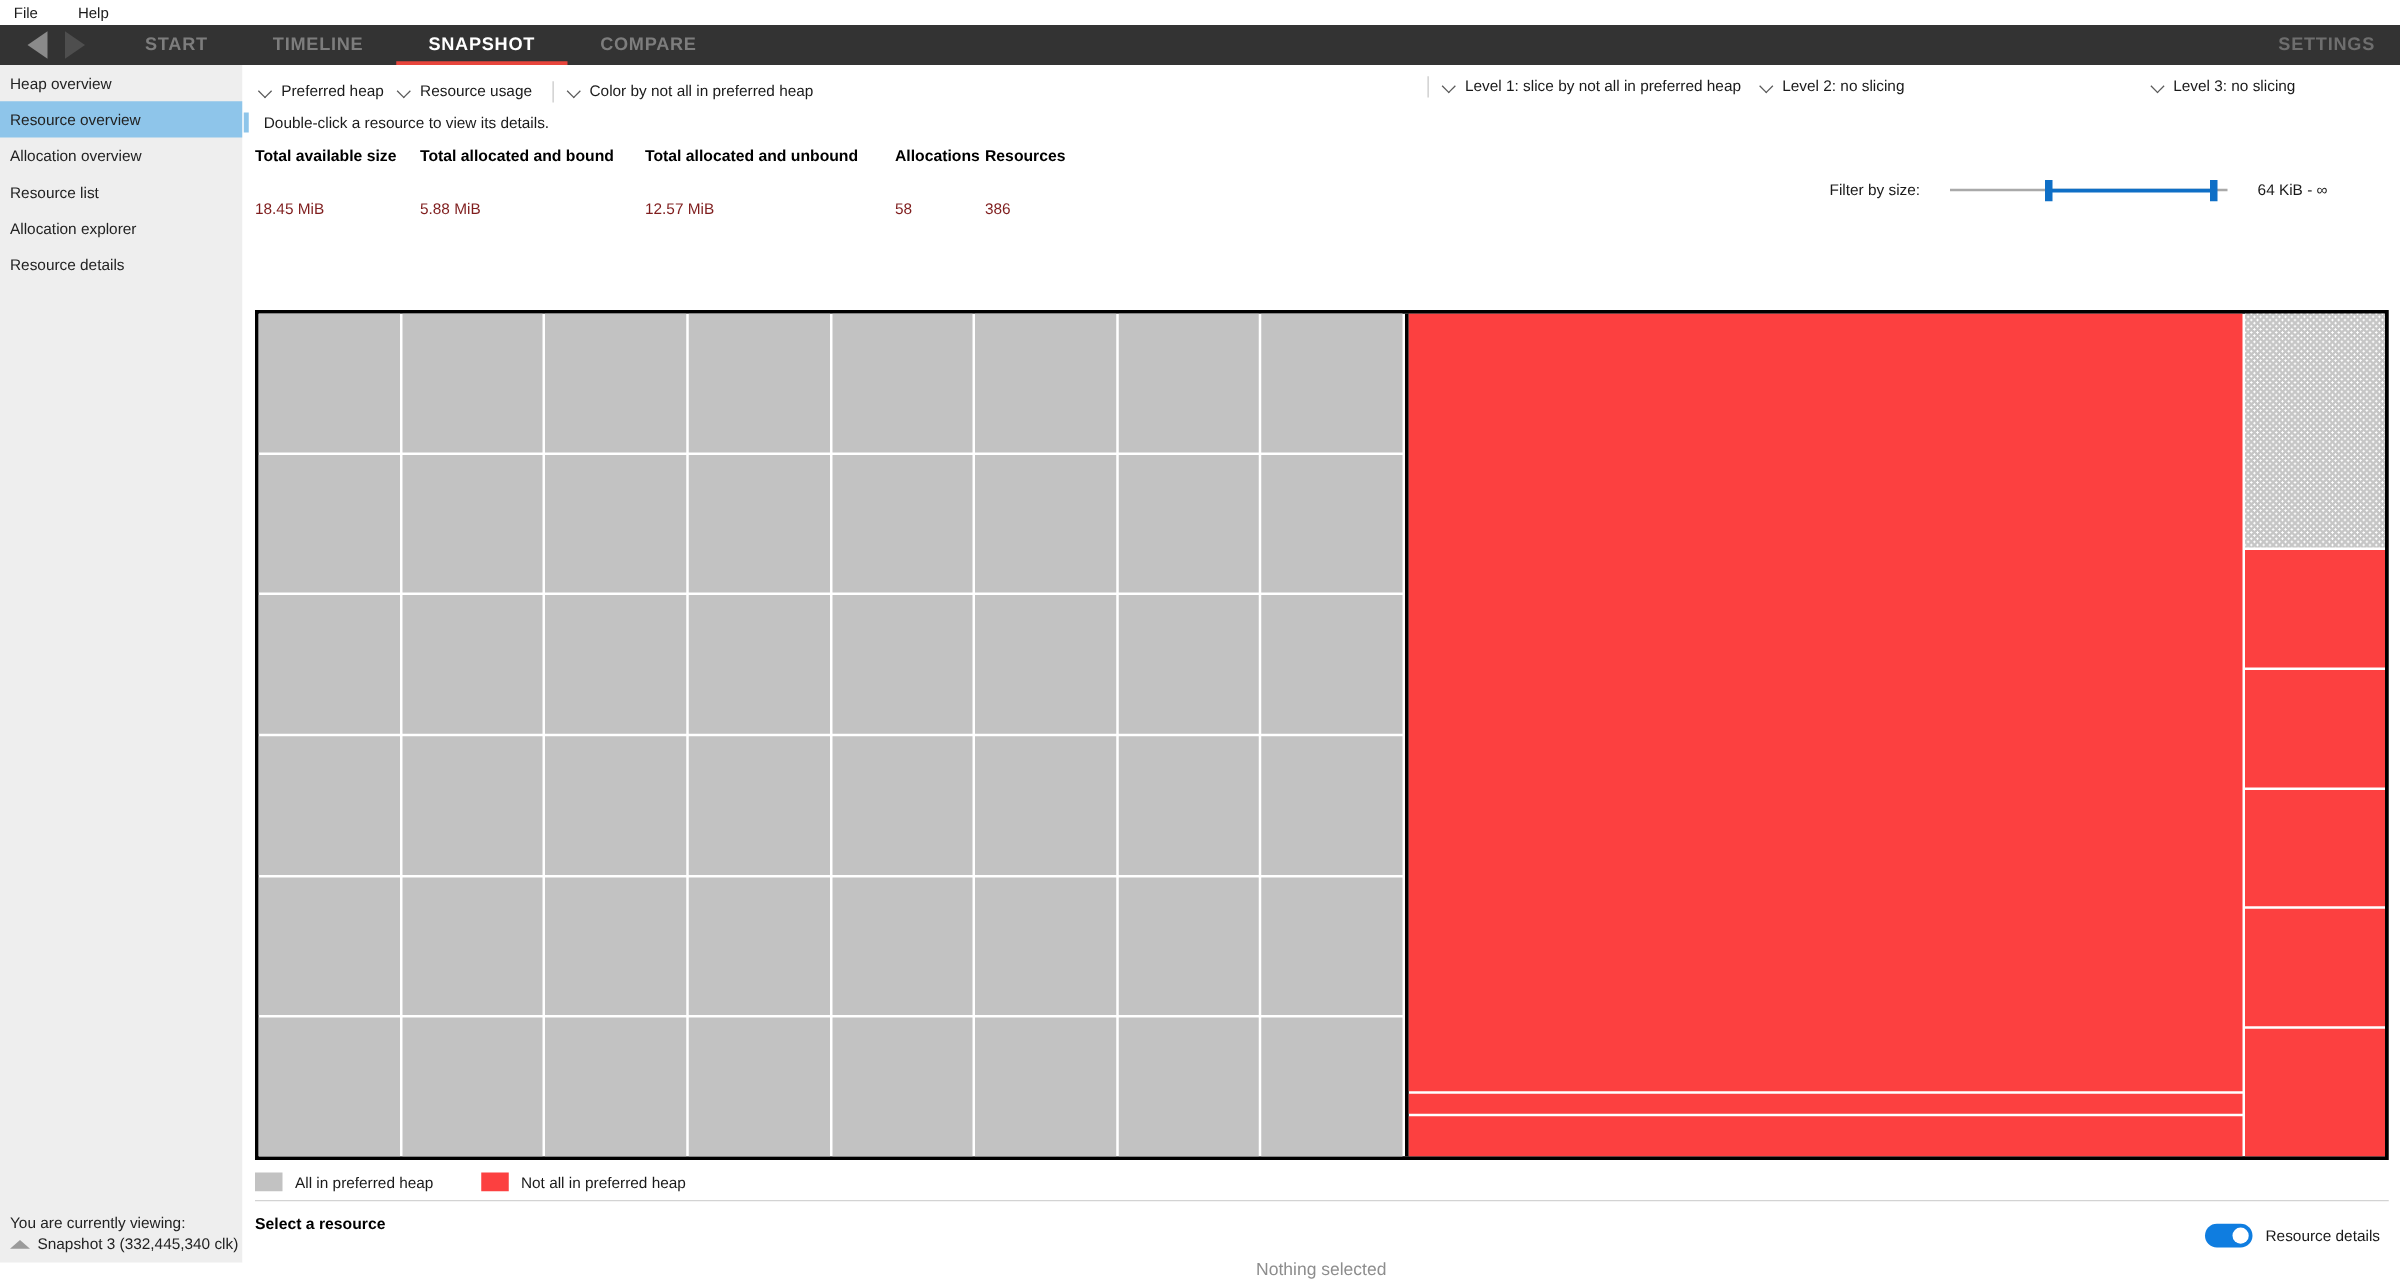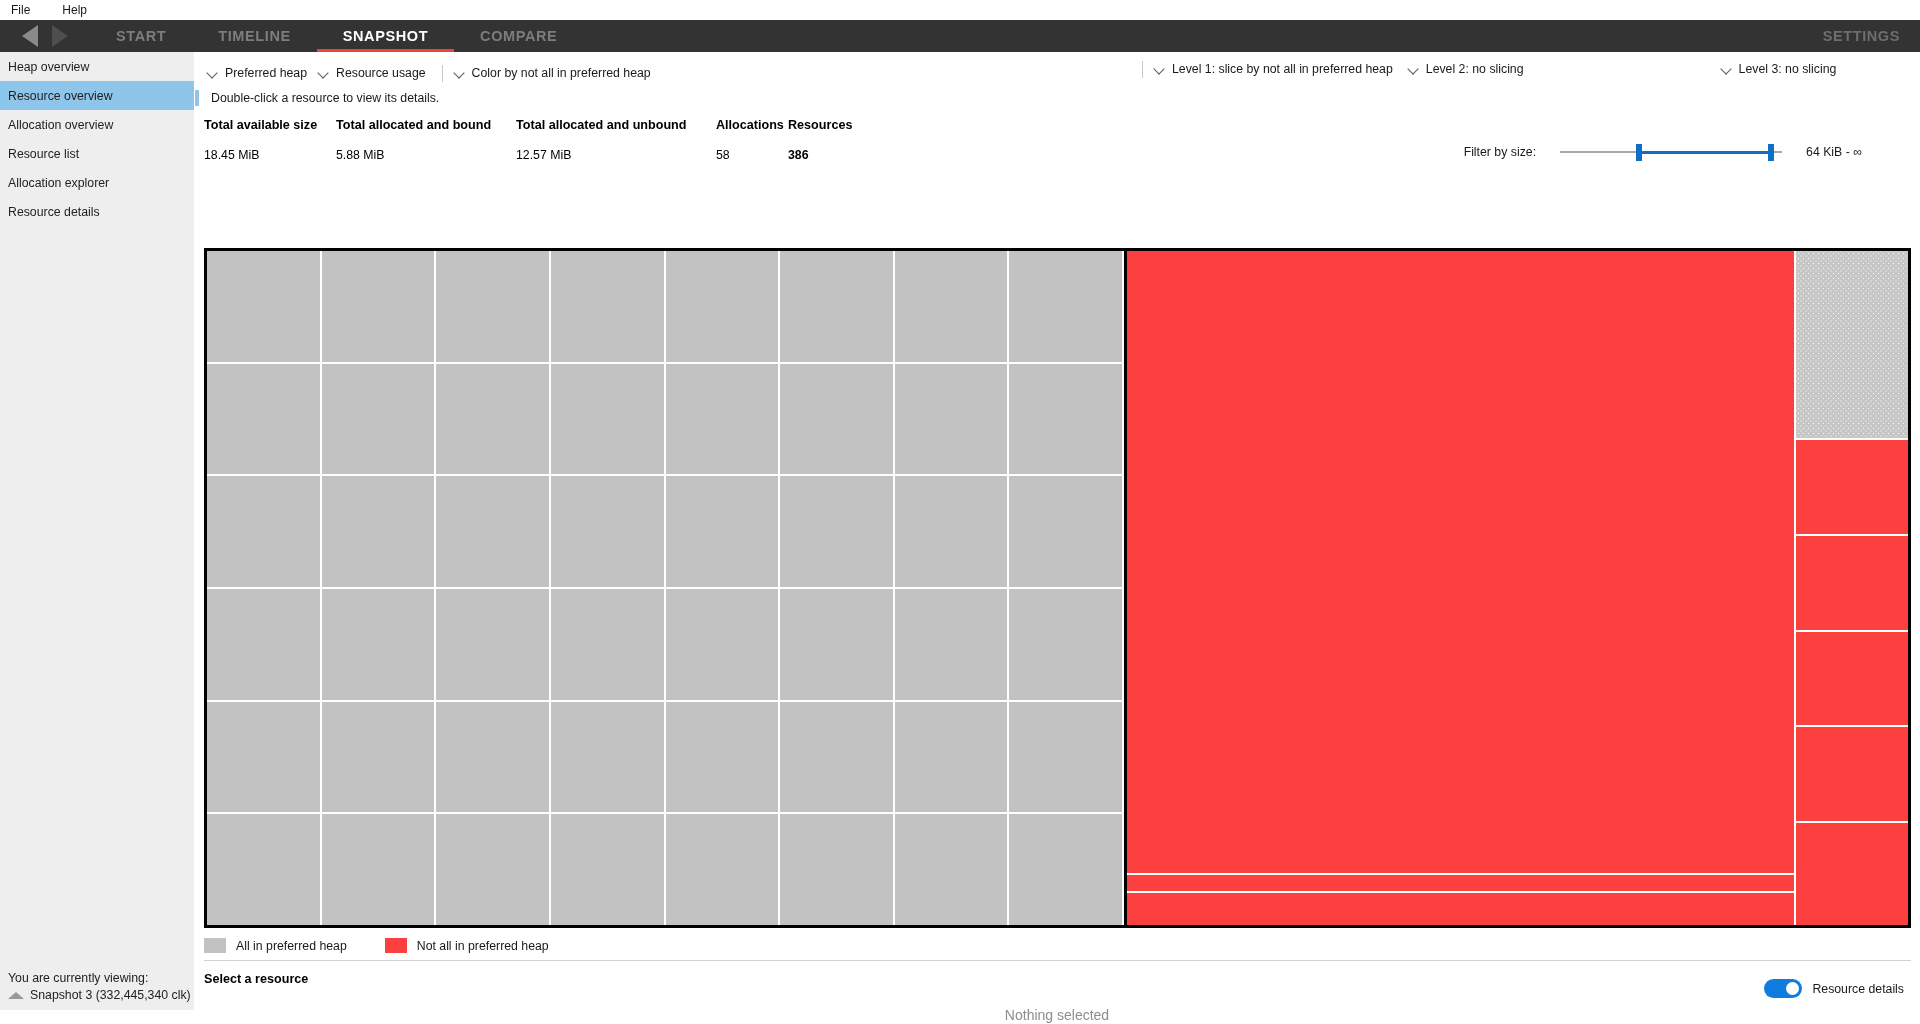--- a/index.html
+++ b/index.html
@@ -91,23 +91,23 @@
   .lvl3 { margin-left: 182px; }
 
   .hint {
     font-size: 12.3px; color: #1a1a1a; padding-left: 12px; margin-top: 4px;
     border-left: 4px solid #8ec5ea; margin-left: 1px; line-height: 16px;
   }
 
   .stats { margin-top: 12px; padding-left: 10px; position: relative; }
   .stats-head, .stats-vals { display: flex; }
   .stats-head div { font-size: 12.6px; font-weight: bold; color: #000000; }
-  .stats-vals div { font-size: 12.3px; color: #000000; margin-top: 16px; }
+  .stats-vals div { font-size: 12.3px; color: #7f1d1d; margin-top: 28px; }
   .c0 { width: 132px; } .c1 { width: 180px; } .c2 { width: 200px; }
-  .c3 { width: 72px; }  .c4 { width: 90px; font-weight: bold; }
+  .c3 { width: 72px; }  .c4 { width: 90px; }
 
   .filter {
     position: absolute; right: 58px; top: 26px;
     display: flex; align-items: center; gap: 24px;
   }
   .filter-label { font-size: 12.3px; color: #1a1a1a; }
   .slider { position: relative; width: 222px; height: 16px; }
   .slider .track {
     position: absolute; top: 7px; left: 0; right: 0; height: 2px; background: #a9a9a9;
   }

